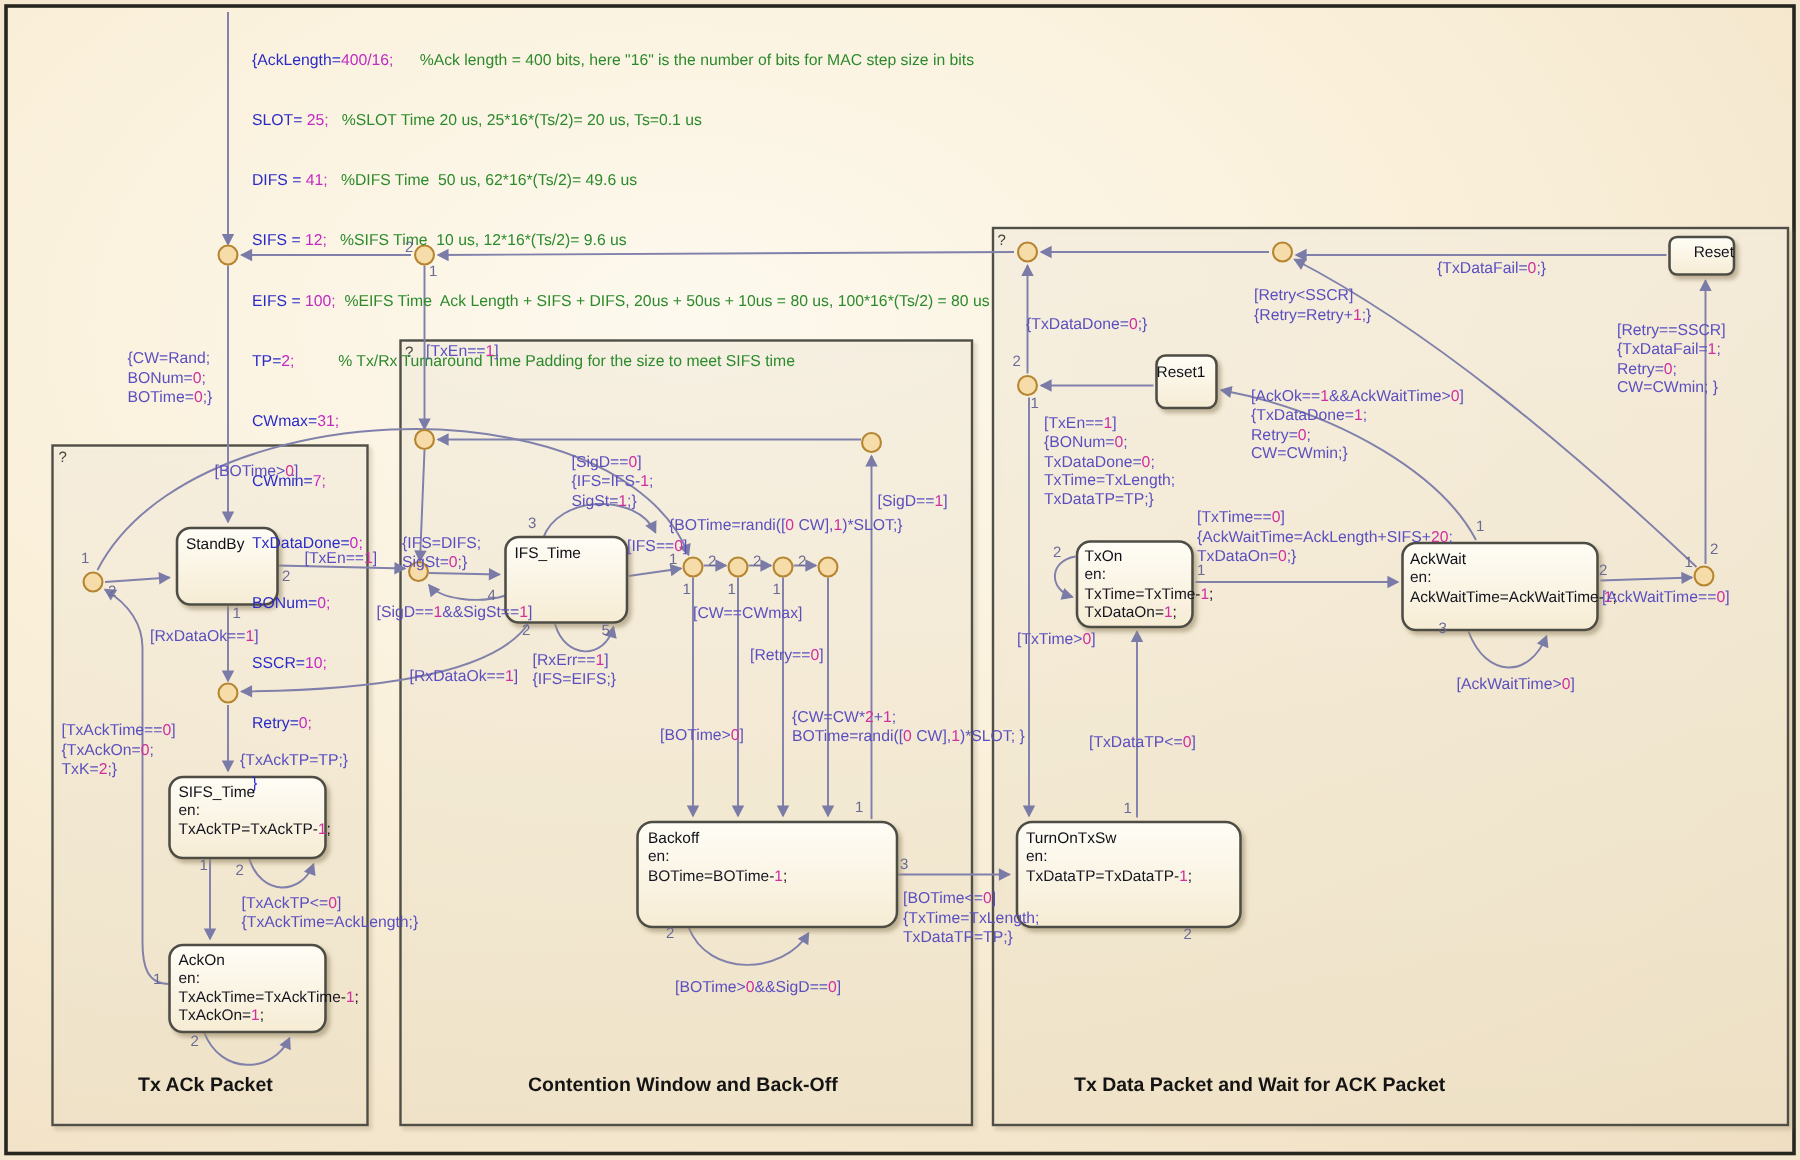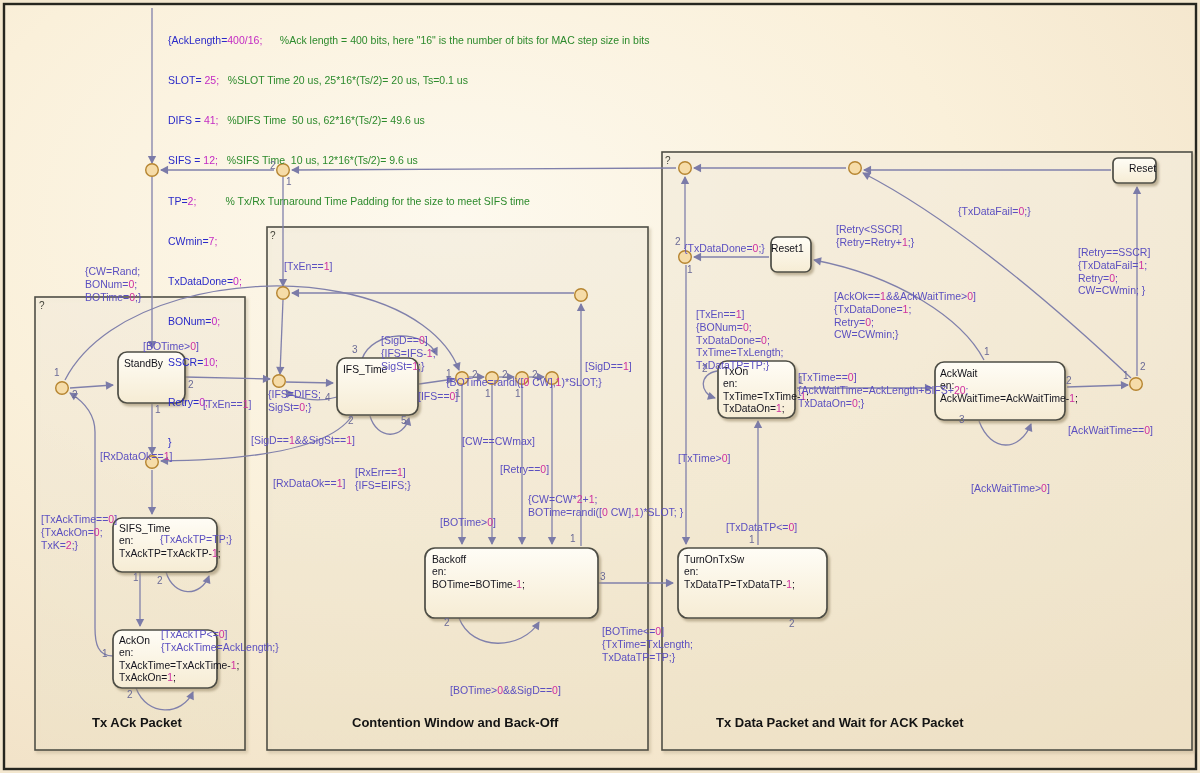--- a/index.html
+++ b/index.html
@@ -1,20 +1,20 @@
 <!DOCTYPE html>
 <html><head>
 <meta charset="utf-8">
 <style>
   html,body{margin:0;padding:0;background:#f3e7cf;}
   #stage{position:relative;width:1200px;height:773px;font-family:"Liberation Sans",sans-serif;overflow:hidden;}
   #stage svg{position:absolute;left:0;top:0;z-index:1;}
   .ann{position:absolute;left:168px;top:7px;z-index:3;font:10.5px/13.4px "Liberation Sans",sans-serif;white-space:pre;}
   .ann .c1{color:#2a2ac8}.ann .c2{color:#c32ac3}.ann .c3{color:#2c8a2c}
-  .lbl{position:absolute;z-index:3;font:10.5px/12.8px "Liberation Sans",sans-serif;color:#5b4fc0;white-space:pre;margin-top:32px;}
+  .lbl{position:absolute;z-index:3;font:10.5px/12.8px "Liberation Sans",sans-serif;color:#5b4fc0;white-space:pre;}
   .num{color:#cf2f9f;}
   .tick{position:absolute;z-index:3;font:10px "Liberation Sans",sans-serif;color:#6a6a96;}
   .stxt{position:absolute;z-index:3;font:10.3px/12.3px "Liberation Sans",sans-serif;color:#15151f;white-space:pre;}
   .stxt .nm{color:#101018;}
   .ctr{text-align:right;}
   .rtitle{position:absolute;z-index:3;font:bold 13px "Liberation Sans",sans-serif;color:#141414;white-space:pre;}
   .badge{position:absolute;z-index:3;font:10px "Liberation Sans",sans-serif;color:#44443a;}
 </style>
 </head>
 <body>
@@ -132,21 +132,23 @@
     <circle cx="685" cy="257" r="6.3"></circle>
     <circle cx="1136" cy="384" r="6.3"></circle>
   </g>
 </svg>
 
 <div class="ann">
   <div><span class="c1">{AckLength=</span><span class="c2">400/16;</span><span class="c3">      %Ack length = 400 bits, here "16" is the number of bits for MAC step size in bits</span></div>
   <div><span class="c1">SLOT= </span><span class="c2">25;</span><span class="c3">   %SLOT Time 20 us, 25*16*(Ts/2)= 20 us, Ts=0.1 us</span></div>
   <div><span class="c1">DIFS = </span><span class="c2">41;</span><span class="c3">   %DIFS Time  50 us, 62*16*(Ts/2)= 49.6 us</span></div>
   <div><span class="c1">SIFS = </span><span class="c2">12;</span><span class="c3">   %SIFS Time  10 us, 12*16*(Ts/2)= 9.6 us</span></div>
+  <div><span class="c1">EIFS = </span><span class="c2">100;</span><span class="c3">  %EIFS Time  Ack Length + SIFS + DIFS, 20us + 50us + 10us = 80 us, 100*16*(Ts/2) = 80 us</span></div>
   <div><span class="c1">TP=</span><span class="c2">2;</span><span class="c3">          % Tx/Rx Turnaround Time Padding for the size to meet SIFS time</span></div>
+  <div><span class="c1">CWmax=</span><span class="c2">31;</span></div>
   <div><span class="c1">CWmin=</span><span class="c2">7;</span></div>
   <div><span class="c1">TxDataDone=</span><span class="c2">0;</span></div>
   <div><span class="c1">BONum=</span><span class="c2">0;</span></div>
   <div><span class="c1">SSCR=</span><span class="c2">10;</span></div>
   <div><span class="c1">Retry=</span><span class="c2">0;</span></div>
   <div><span class="c1">}</span><span class="c2"></span></div>
 </div>
 
 <div class="badge" style="left:39px;top:300px">?</div>
 <div class="badge" style="left:270px;top:230px">?</div>
@@ -176,21 +178,21 @@
 <div class="lbl" style="left:284px;top:228px"><div>[TxEn==<span class="num">1</span>]</div></div>
 <div class="lbl" style="left:381px;top:302px"><div>[SigD==<span class="num">0</span>]</div><div>{IFS=IFS-<span class="num">1</span>;</div><div>SigSt=<span class="num">1</span>;}</div></div>
 <div class="lbl" style="left:268px;top:356px"><div>{IFS=DIFS;</div><div>SigSt=<span class="num">0</span>;}</div></div>
 <div class="lbl" style="left:251px;top:402px"><div>[SigD==<span class="num">1</span>&amp;&amp;SigSt==<span class="num">1</span>]</div></div>
 <div class="lbl" style="left:355px;top:434px"><div>[RxErr==<span class="num">1</span>]</div><div>{IFS=EIFS;}</div></div>
 <div class="lbl" style="left:273px;top:445px"><div>[RxDataOk==<span class="num">1</span>]</div></div>
 <div class="lbl" style="left:418px;top:358px"><div>[IFS==<span class="num">0</span>]</div></div>
 <div class="lbl" style="left:446px;top:344px"><div>{BOTime=randi([<span class="num">0</span> CW],<span class="num">1</span>)*SLOT;}</div></div>
 <div class="lbl" style="left:462px;top:403px"><div>[CW==CWmax]</div></div>
 <div class="lbl" style="left:500px;top:431px"><div>[Retry==<span class="num">0</span>]</div></div>
-<div class="lbl" style="left:528px;top:461px"><div>{CW=CW*<span class="num">2</span>+<span class="num">1</span>;</div><div>BOTime=randi([<span class="num">0</span> CW],<span class="num">1</span>)*SLOT; }</div></div>
+<div class="lbl" style="left:528px;top:472px"><div>{CW=CW*<span class="num">2</span>+<span class="num">1</span>;</div><div>BOTime=randi([<span class="num">0</span> CW],<span class="num">1</span>)*SLOT; }</div></div>
 <div class="lbl" style="left:440px;top:484px"><div>[BOTime&gt;<span class="num">0</span>]</div></div>
 <div class="lbl" style="left:585px;top:328px"><div>[SigD==<span class="num">1</span>]</div></div>
 <div class="lbl" style="left:450px;top:652px"><div>[BOTime&gt;<span class="num">0</span>&amp;&amp;SigD==<span class="num">0</span>]</div></div>
 <div class="lbl" style="left:602px;top:593px"><div>[BOTime&lt;=<span class="num">0</span>]</div><div>{TxTime=TxLength;</div><div>TxDataTP=TP;}</div></div>
 <div class="lbl" style="left:684px;top:210px"><div>{TxDataDone=<span class="num">0</span>;}</div></div>
 <div class="lbl" style="left:836px;top:191px"><div>[Retry&lt;SSCR]</div><div>{Retry=Retry+<span class="num">1</span>;}</div></div>
 <div class="lbl" style="left:958px;top:173px"><div>{TxDataFail=<span class="num">0</span>;}</div></div>
 <div class="lbl" style="left:1078px;top:214px"><div>[Retry==SSCR]</div><div>{TxDataFail=<span class="num">1</span>;</div><div>Retry=<span class="num">0</span>;</div><div>CW=CWmin; }</div></div>
 <div class="lbl" style="left:696px;top:276px"><div>[TxEn==<span class="num">1</span>]</div><div>{BONum=<span class="num">0</span>;</div><div>TxDataDone=<span class="num">0</span>;</div><div>TxTime=TxLength;</div><div>TxDataTP=TP;}</div></div>
 <div class="lbl" style="left:834px;top:258px"><div>[AckOk==<span class="num">1</span>&amp;&amp;AckWaitTime&gt;<span class="num">0</span>]</div><div>{TxDataDone=<span class="num">1</span>;</div><div>Retry=<span class="num">0</span>;</div><div>CW=CWmin;}</div></div>

